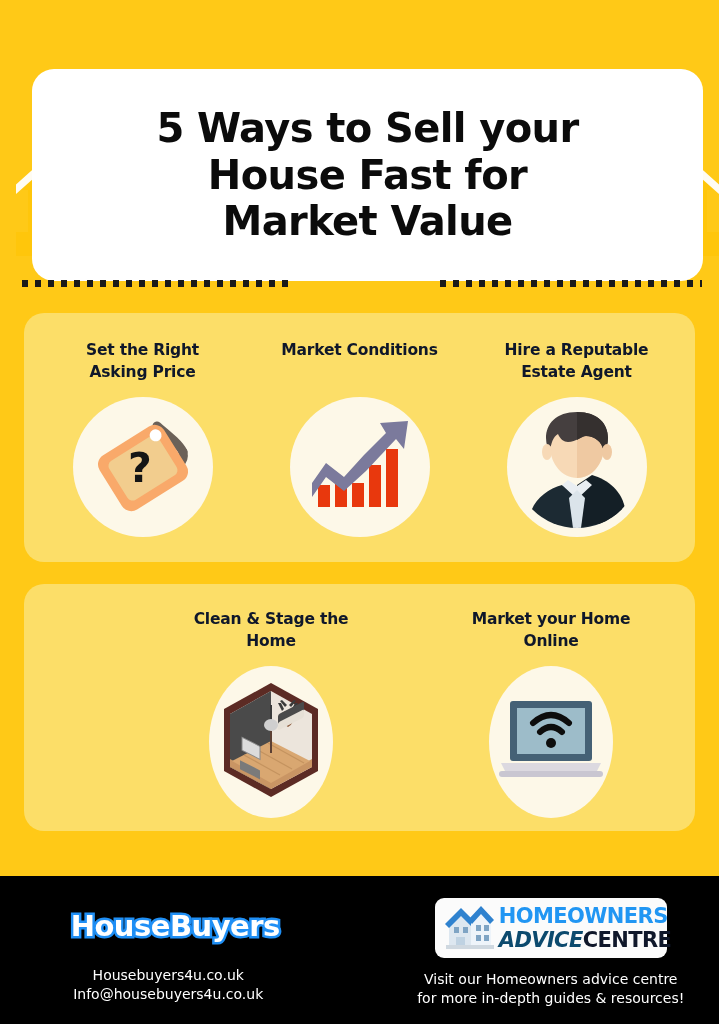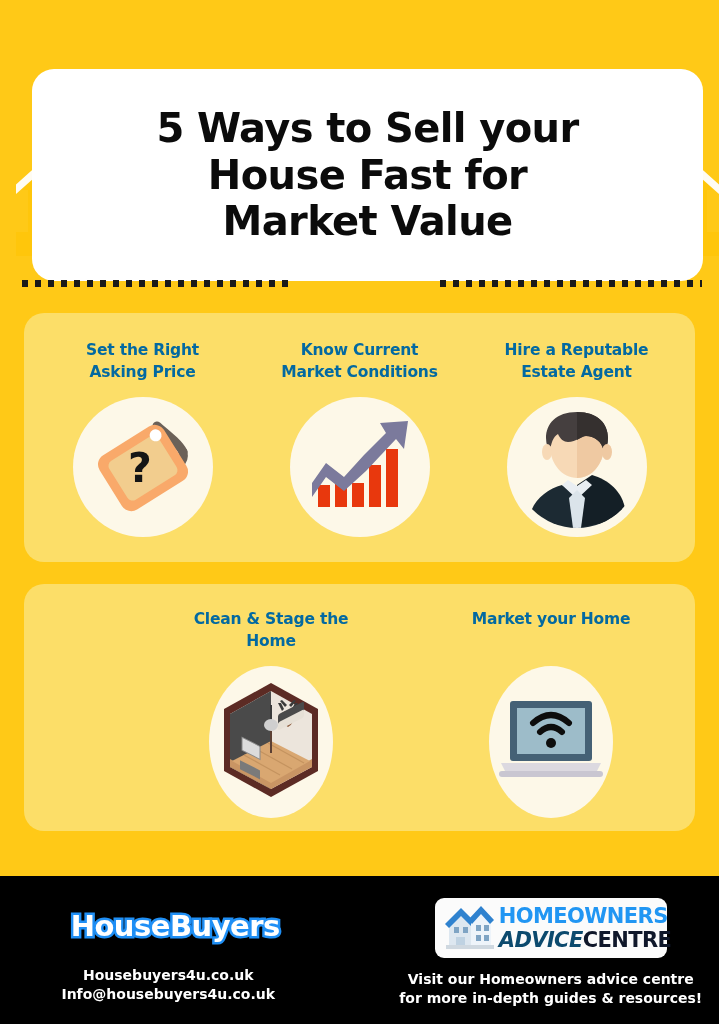--- a/index.html
+++ b/index.html
@@ -58,21 +58,21 @@
     display:flex;width:100%;height:100%;
     align-items:flex-start;box-sizing:border-box;
   }
   .items-3{padding:26px 10px 0 10px;justify-content:space-around;}
   .items-2{padding:24px 2px 0 10px;justify-content:center;gap:80px;padding-left:105px;}
 
   .item{display:flex;flex-direction:column;align-items:center;width:200px;}
   .item-label{
     font-family:"DejaVu Sans", sans-serif;
     font-weight:bold;font-size:15.5px;line-height:1.45;
-    color:#0369a1;text-align:center;letter-spacing:-0.2px;
+    color:#0f172a;text-align:center;letter-spacing:-0.2px;
     min-height:46px;
   }
   .icon-wrap{
     margin-top:12px;
     display:flex;align-items:center;justify-content:center;
   }
   .circ{
     background:#fdf8e8;border-radius:50%;
     display:flex;align-items:center;justify-content:center;
   }
@@ -110,21 +110,21 @@
     display:flex;align-items:center;justify-content:center;
     box-sizing:border-box;z-index:2;
   }
   .hb-badge span{
     font-family:"DejaVu Sans", sans-serif;
     font-weight:bold;font-size:25px;color:#ffffff;letter-spacing:-1px;
   }
   .foot-text{
     margin-top:12px;
     font-family:"DejaVu Sans", sans-serif;
-    font-weight:bold;font-size:14px;line-height:1.35;
+    font-weight:normal;font-size:14px;line-height:1.35;
     color:#ffffff;text-align:center;
   }
 
   
   .hac-logo{
     background:#fbfbfb;border-radius:9px;
     width:232px;height:60px;
     display:flex;align-items:center;padding:0 8px;box-sizing:border-box;
   }
   .hac-words{display:flex;flex-direction:column;line-height:1;margin-left:4px;justify-content:space-between;}
@@ -217,21 +217,20 @@
                 </g>
                 <text x="53" y="68" font-family="DejaVu Sans, sans-serif" font-size="41" font-weight="bold" fill="#151515" text-anchor="middle">?</text>
               </svg>
             </span>
           </div>
         </div>
       </div>
 
       <div class="item">
         <div class="item-label">
-          <div>Know Current</div>
           <div>Market Conditions</div>
         </div>
         <div class="icon-wrap">
           <div class="circ circ-a">
             <span>
               <svg width="108" height="100" viewBox="0 0 108 100">
                 <g fill="#e8380d">
                   <rect x="12" y="70" width="12" height="22"></rect>
                   <rect x="29" y="62" width="12" height="30"></rect>
                   <rect x="46" y="68" width="12" height="24"></rect>
@@ -320,20 +319,21 @@
                 <rect x="60" y="74" width="26" height="8" rx="2" fill="#e6e0d6" transform="skewY(-27)"></rect>
               </svg>
             </span>
           </div>
         </div>
       </div>
 
       <div class="item">
         <div class="item-label">
           <div>Market your Home</div>
+          <div>Online</div>
         </div>
         <div class="icon-wrap">
           <div class="oval">
             <span>
               <svg width="108" height="86" viewBox="0 0 108 86">
                 <rect x="13" y="4" width="82" height="60" rx="3" fill="#456175"></rect>
                 <rect x="20" y="11" width="68" height="46" fill="#9dbcc9"></rect>
                 <path d="M4 66 L104 66 L98 78 L10 78 Z" fill="#dcd9e0"></path>
                 <rect x="2" y="74" width="104" height="6" rx="3" fill="#c9c6d1"></rect>
                 <g fill="none" stroke="#0d0d0d" stroke-width="6" stroke-linecap="round">

